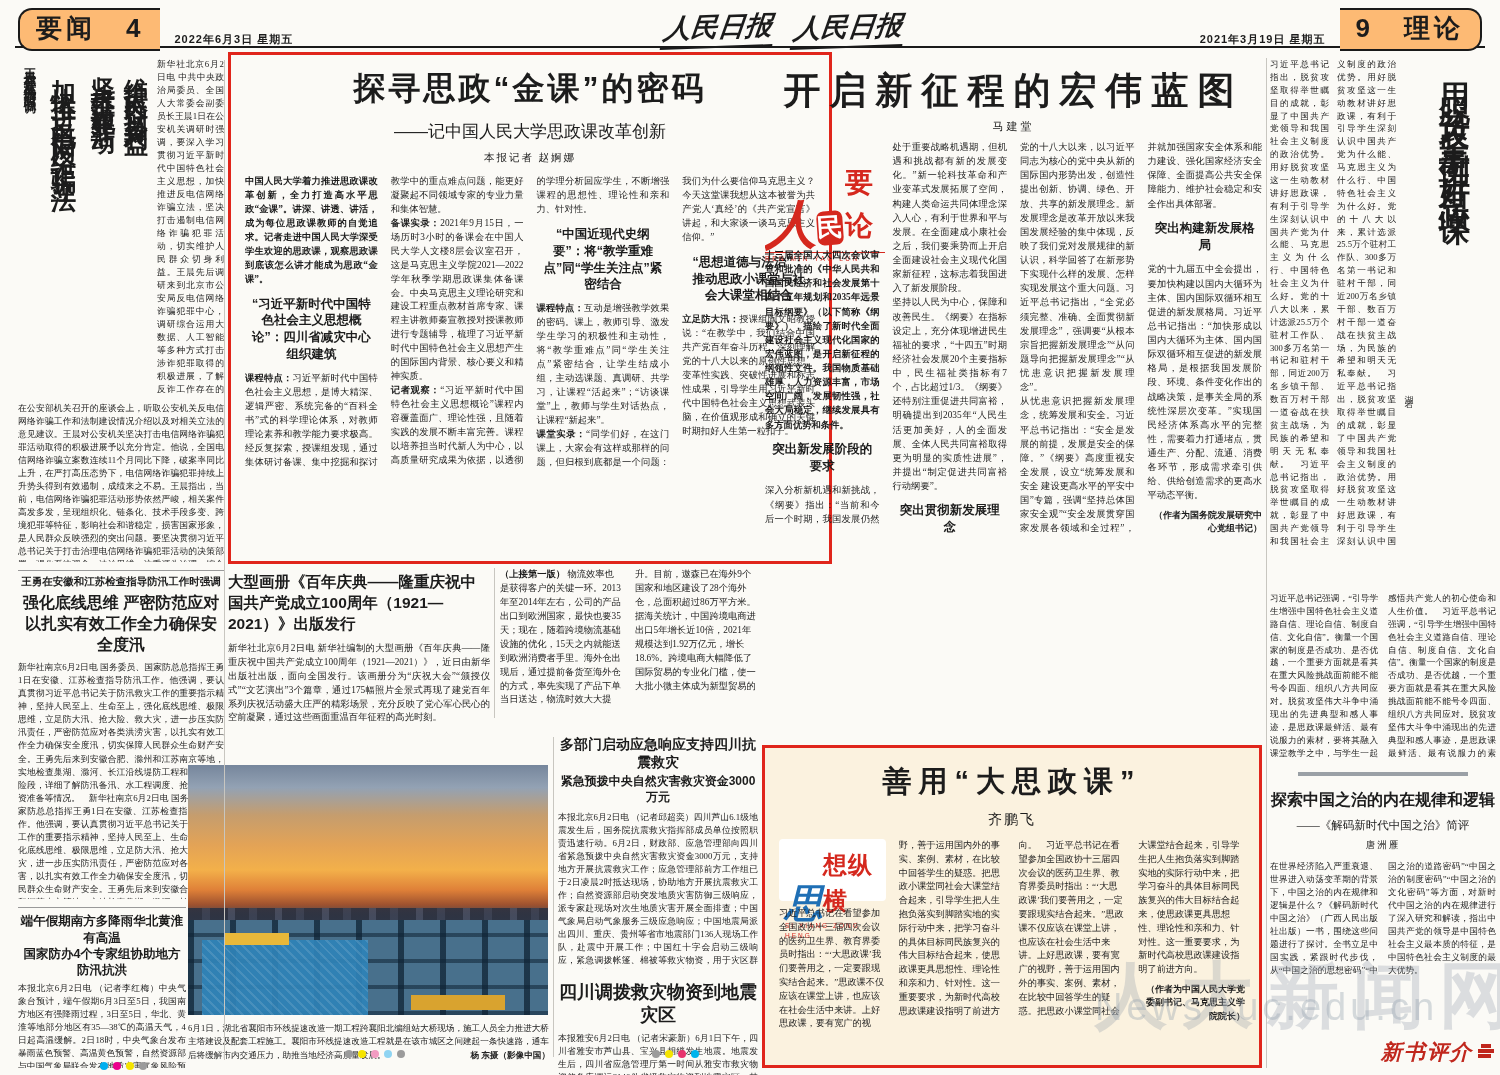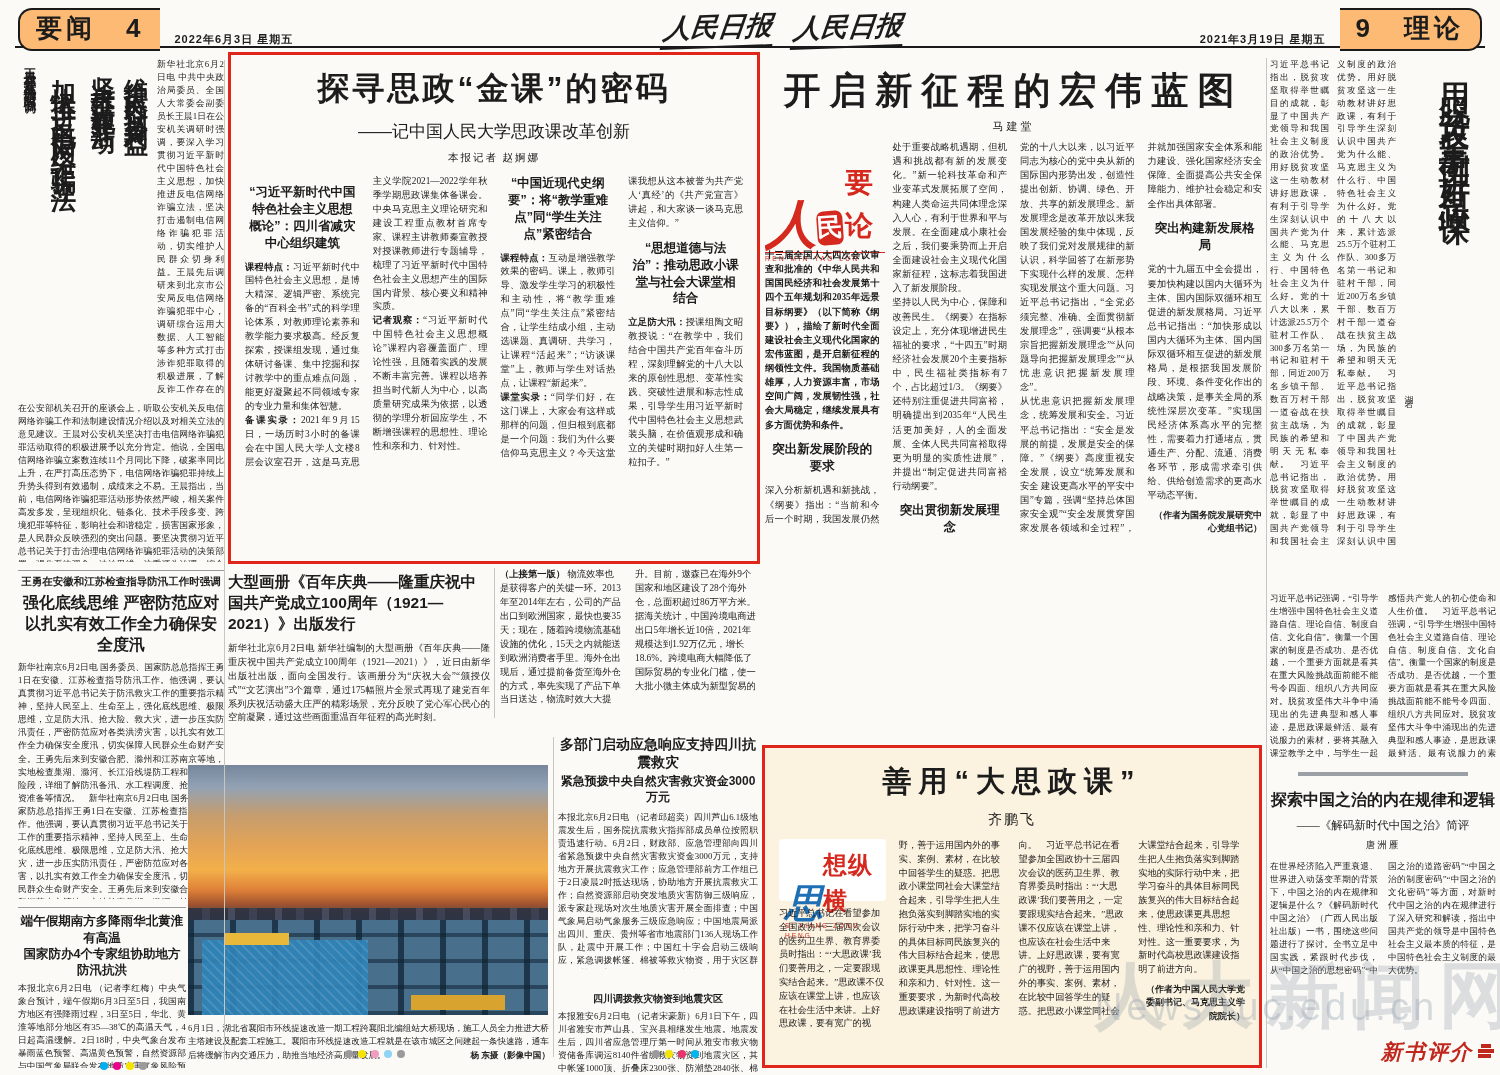--- a/index.html
+++ b/index.html
@@ -44,21 +44,21 @@
   .a1-mid { height:160px; margin-top:6px; }
   .a2 { border-top:1px solid #999; margin-top:8px; padding-top:4px; }
   .a2 .kick { font-size:10.5px; }
   .a2 .hl { font-size:16px; margin:4px 0 6px 0; }
   .a2 .fill { height:238px; }
   .a3 { border-top:1px solid #999; margin-top:8px; padding-top:5px; width:168px; }
   .a3 .hl { font-size:12.5px; }
   .a3 .fill { height:86px; margin-top:4px; }
 
   
-  .feature { left:228px; top:52px; width:532px; height:512px; border:3px solid #e0251b; padding:12px 14px 10px 14px; }
+  .feature { left:228px; top:52px; width:604px; height:512px; border:3px solid #e0251b; padding:12px 14px 10px 14px; }
   .f-title { font-family:"Liberation Sans",sans-serif; font-weight:bold; font-size:32px; text-align:center; letter-spacing:3px; }
   .f-sub { font-size:17px; text-align:center; margin-top:9px; font-family:"Liberation Sans",sans-serif; }
   .f-byline { font-size:10.5px; text-align:center; margin-top:8px; letter-spacing:2px; }
   .f-flow { margin-top:10px; column-count:4; column-gap:13px; height:376px; overflow:hidden; font-size:9.3px; line-height:1.5; }
 
   
   .album { left:228px; top:572px; width:262px; }
   .album .hl { font-size:15.5px; text-align:left; line-height:1.35; }
   .album .fill { height:128px; margin-top:7px; }
   .jump { left:500px; top:568px; width:258px; }
@@ -75,21 +75,21 @@
     background:repeating-linear-gradient(45deg, rgba(255,255,255,.12) 0 2px, rgba(0,0,0,0) 2px 7px), #2f83b8; opacity:.92; }
   .ph-yellow1 { position:absolute; left:10%; bottom:28%; width:18%; height:5%; background:#e8b83a; }
   .ph-yellow2 { position:absolute; right:12%; bottom:2%; width:26%; height:6%; background:#d9a32f; }
   .caption { left:188px; top:1022px; width:362px; font-size:8.6px; line-height:1.55; color:#222; }
   .credit { float:right; font-weight:bold; }
   .quakes { left:558px; top:735px; width:200px; }
   .q-h1 { font-size:14px; }
   .q-h2 { font-size:12px; margin-top:3px; }
   .quakes .fill { margin-top:5px; }
   .qf1 { height:158px; }
-  .q-h3 { font-size:10px; margin-top:23px; }
+  .q-h3 { font-size:18px; margin-top:12px; }
   .qf2 { height:118px; }
 
   
   .rp-title { left:765px; top:66px; width:497px; text-align:center; font-family:"Liberation Sans",sans-serif; font-weight:bold; font-size:37px; letter-spacing:9px; }
   .rp-byline { left:765px; top:119px; width:497px; text-align:center; font-size:11px; letter-spacing:3px; }
   .rp-body { left:765px; top:140px; width:497px; height:594px; column-count:4; column-gap:13px; overflow:hidden; font-size:9.3px; line-height:1.52; }
   .pr-logo { height:108px; padding-top:22px; }
   .pr-row { display:flex; align-items:flex-end; }
   .pr-ren { color:#d5281e; font-size:52px; font-weight:bold; font-style:italic; font-family:"Liberation Serif",serif; line-height:.9; }
   .pr-min { color:#fff; background:#d5281e; width:34px; height:34px; border-radius:7px; font-size:26px; font-weight:bold; text-align:center; line-height:34px; transform:rotate(-4deg); margin:0 2px 4px 0; }
@@ -172,20 +172,21 @@
     </div>
     <div class="small-t fill">本报北京6月2日电 （记者李红梅）中央气象台预计，端午假期6月3日至5日，我国南方地区有强降雨过程，3日至5日，华北、黄淮等地部分地区有35—38℃的高温天气，4日起高温缓解。2日18时，中央气象台发布暴雨蓝色预警、高温黄色预警，自然资源部与中国气象局联合发布地质灾害气象风险预警。本报北京6月2日电 （记者邱超奕）6月2日，国家防办、应急管理部副部长兼水利部副部长周学文主持防汛专题视频会商调度，研究部署重点地区强降雨防范应对工作。目前，国家防办已向江西、贵州、湖南、广西派出4个专家组，指导协助地方做好防汛抗洪工作。</div>
   </div>
 </div>
 
 <div class="abs feature">
   <div class="f-title">探寻思政“金课”的密码</div>
   <div class="f-sub">——记中国人民大学思政课改革创新</div>
   <div class="f-byline">本报记者 赵婀娜</div>
   <div class="f-flow">
+      <p class="lead">中国人民大学着力推进思政课改革创新，全力打造高水平思政“金课”。讲深、讲透、讲活，成为每位思政课教师的自觉追求。记者走进中国人民大学深受学生欢迎的思政课，观察思政课到底该怎么讲才能成为思政“金课”。</p>
       <div class="sub">“习近平新时代中国特色社会主义思想概论”：四川省减灾中心组织建筑</div>
       <p><b>课程特点：</b>习近平新时代中国特色社会主义思想，是博大精深、逻辑严密、系统完备的“百科全书”式的科学理论体系，对教师理论素养和教学能力要求极高。经反复探索，授课组发现，通过集体研讨备课、集中挖掘和探讨教学中的重点难点问题，能更好凝聚起不同领域专家的专业力量和集体智慧。</p>
       <p><b>备课实录：</b>2021年9月15日，一场历时3小时的备课会在中国人民大学人文楼8层会议室召开，这是马克思主义学院2021—2022学年秋季学期思政课集体备课会。中央马克思主义理论研究和建设工程重点教材首席专家、课程主讲教师秦宣教授对授课教师进行专题辅导，梳理了习近平新时代中国特色社会主义思想产生的国际国内背景、核心要义和精神实质。</p>
       <p><b>记者观察：</b>“习近平新时代中国特色社会主义思想概论”课程内容覆盖面广、理论性强，且随着实践的发展不断丰富完善。课程以培养担当时代新人为中心，以高质量研究成果为依据，以透彻的学理分析回应学生，不断增强课程的思想性、理论性和亲和力、针对性。</p>
       <div class="sub">“中国近现代史纲要”：将“教学重难点”同“学生关注点”紧密结合</div>
       <p><b>课程特点：</b>互动是增强教学效果的密码。课上，教师引导、激发学生学习的积极性和主动性，将“教学重难点”同“学生关注点”紧密结合，让学生结成小组，主动选课题、真调研、共学习，让课程“活起来”；“访谈课堂”上，教师与学生对话热点，让课程“新起来”。</p>
       <p><b>课堂实录：</b>“同学们好，在这门课上，大家会有这样或那样的问题，但归根到底都是一个问题：我们为什么要信仰马克思主义？今天这堂课我想从这本被誉为共产党人‘真经’的《共产党宣言》讲起，和大家谈一谈马克思主义信仰。”</p>
       <div class="sub">“思想道德与法治”：推动思政小课堂与社会大课堂相结合</div>
       <p><b>立足防大汛：</b>授课组陶文昭教授说：“在教学中，我们结合中国共产党百年奋斗历程，深刻理解党的十八大以来的原创性思想、变革性实践、突破性进展和标志性成果，引导学生用习近平新时代中国特色社会主义思想武装头脑，在价值观形成和确立的关键时期扣好人生第一粒扣子。”</p>
     </div>

